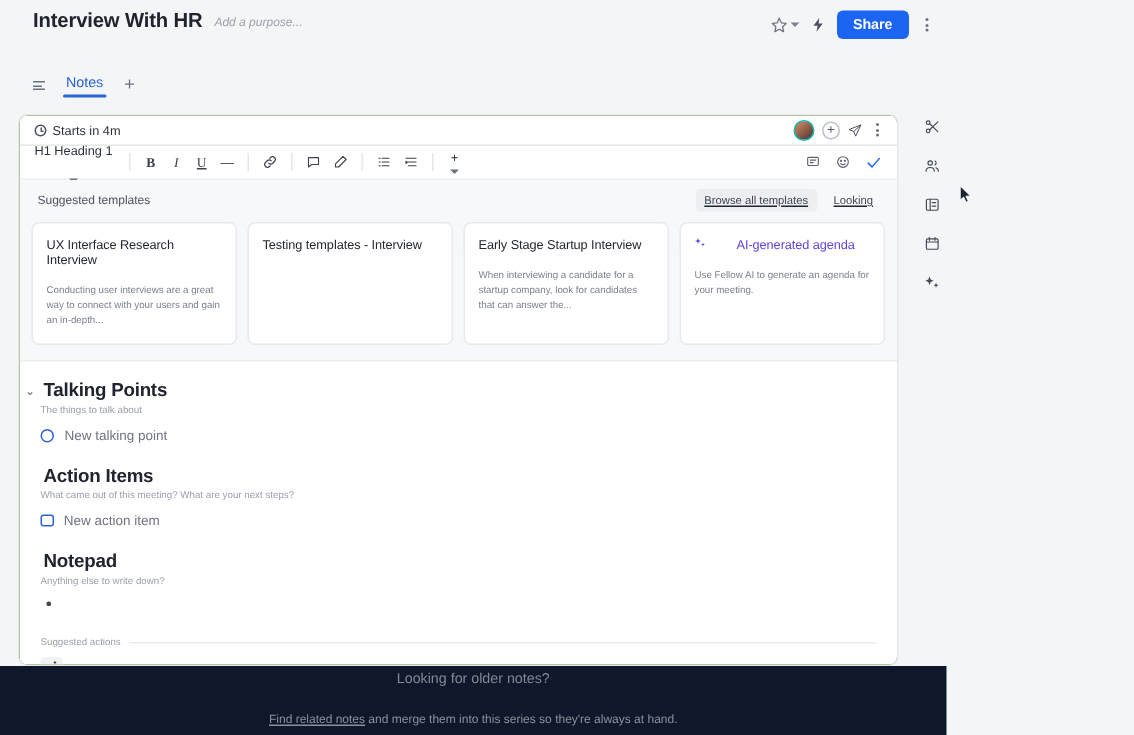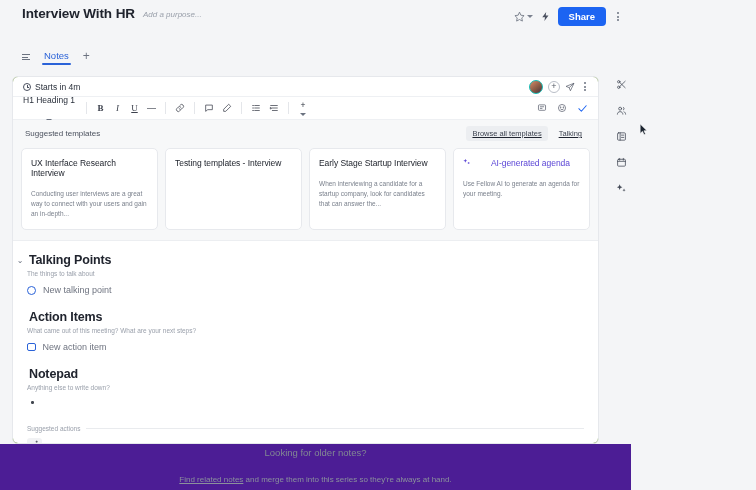--- a/index.html
+++ b/index.html
@@ -154,21 +154,21 @@
   
   .right-rail {
     flex: 0 0 20px; display: flex; flex-direction: column; align-items: center;
     gap: 13px; padding-top: 10px; background: #f4f5f7;
   }
   .rail-ic { width: 13px; height: 13px; display: flex; align-items: center; justify-content: center; color: #434956; cursor: pointer; }
 
   
   .bottom-banner {
     flex: 0 0 46px; display: flex; flex-direction: column; align-items: center;
-    justify-content: center; gap: 17px; background: #4c1d95; padding-bottom: 4px;
+    justify-content: center; gap: 17px; background: #0f172a; padding-bottom: 4px;
   }
   .bb-title { font-size: 9.5px; color: #828893; }
   .bb-sub { font-size: 8px; color: #8b919c; }
   .bb-sub a { color: #8b919c; text-decoration: underline; cursor: pointer; }
 
   
   .cursor { position: absolute; left: 640px; top: 124px; width: 9px; height: 13px; pointer-events: none; }
 </style>
 </head>
 <body>
@@ -308,21 +308,21 @@
           </span>
         </div>
 
         <div class="doc-scroll">
 
           <div class="tpl-panel">
             <div class="tpl-head">
               <span class="tpl-head-title">Suggested templates</span>
               <span class="tpl-head-actions">
                 <button class="ghost-btn">Browse all templates</button>
-                <button class="ghost-btn plain">Talking</button>
+                <button class="ghost-btn plain">Looking</button>
               </span>
             </div>
             <div class="tpl-grid">
               <div class="tpl-card">
                 <h4>UX Interface Research Interview</h4>
                 <p>Conducting user interviews are a great way to connect with your users and gain an in-depth...</p>
               </div>
               <div class="tpl-card">
                 <h4>Testing templates - Interview</h4>
                 <p></p>

